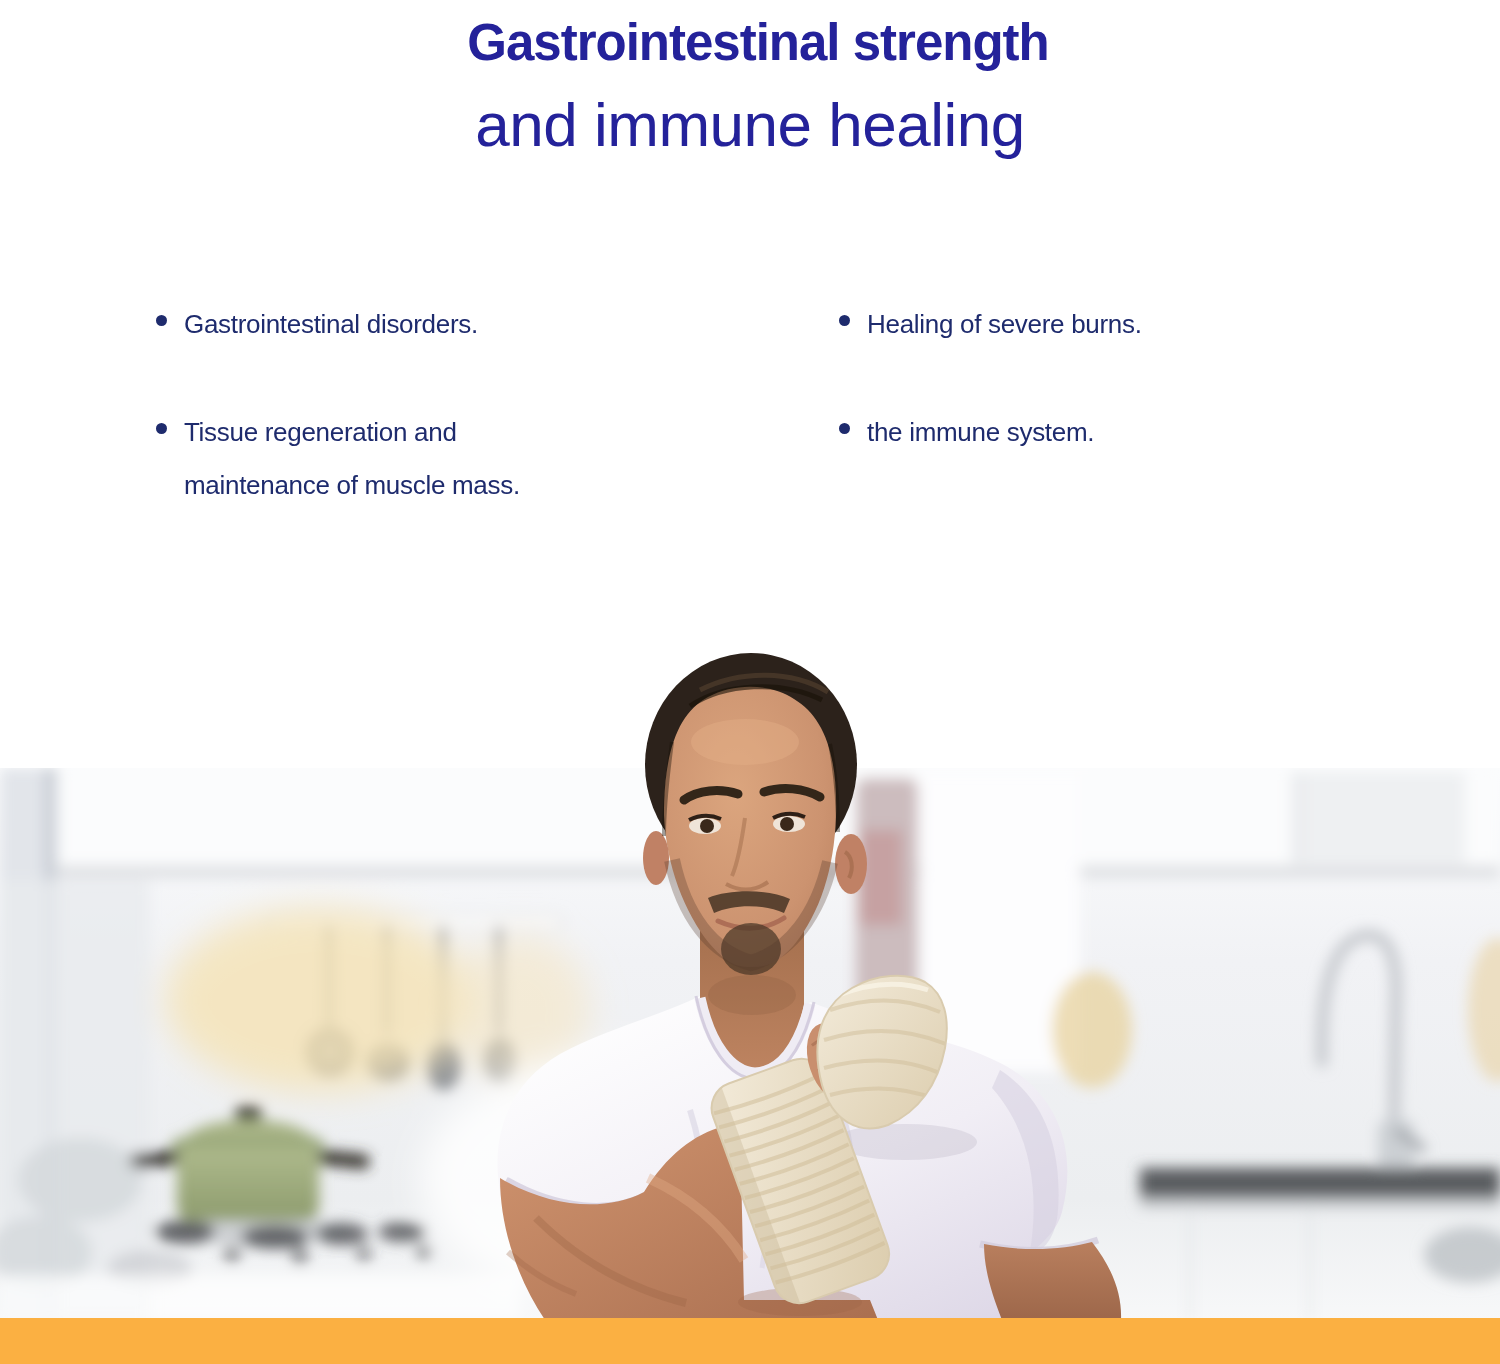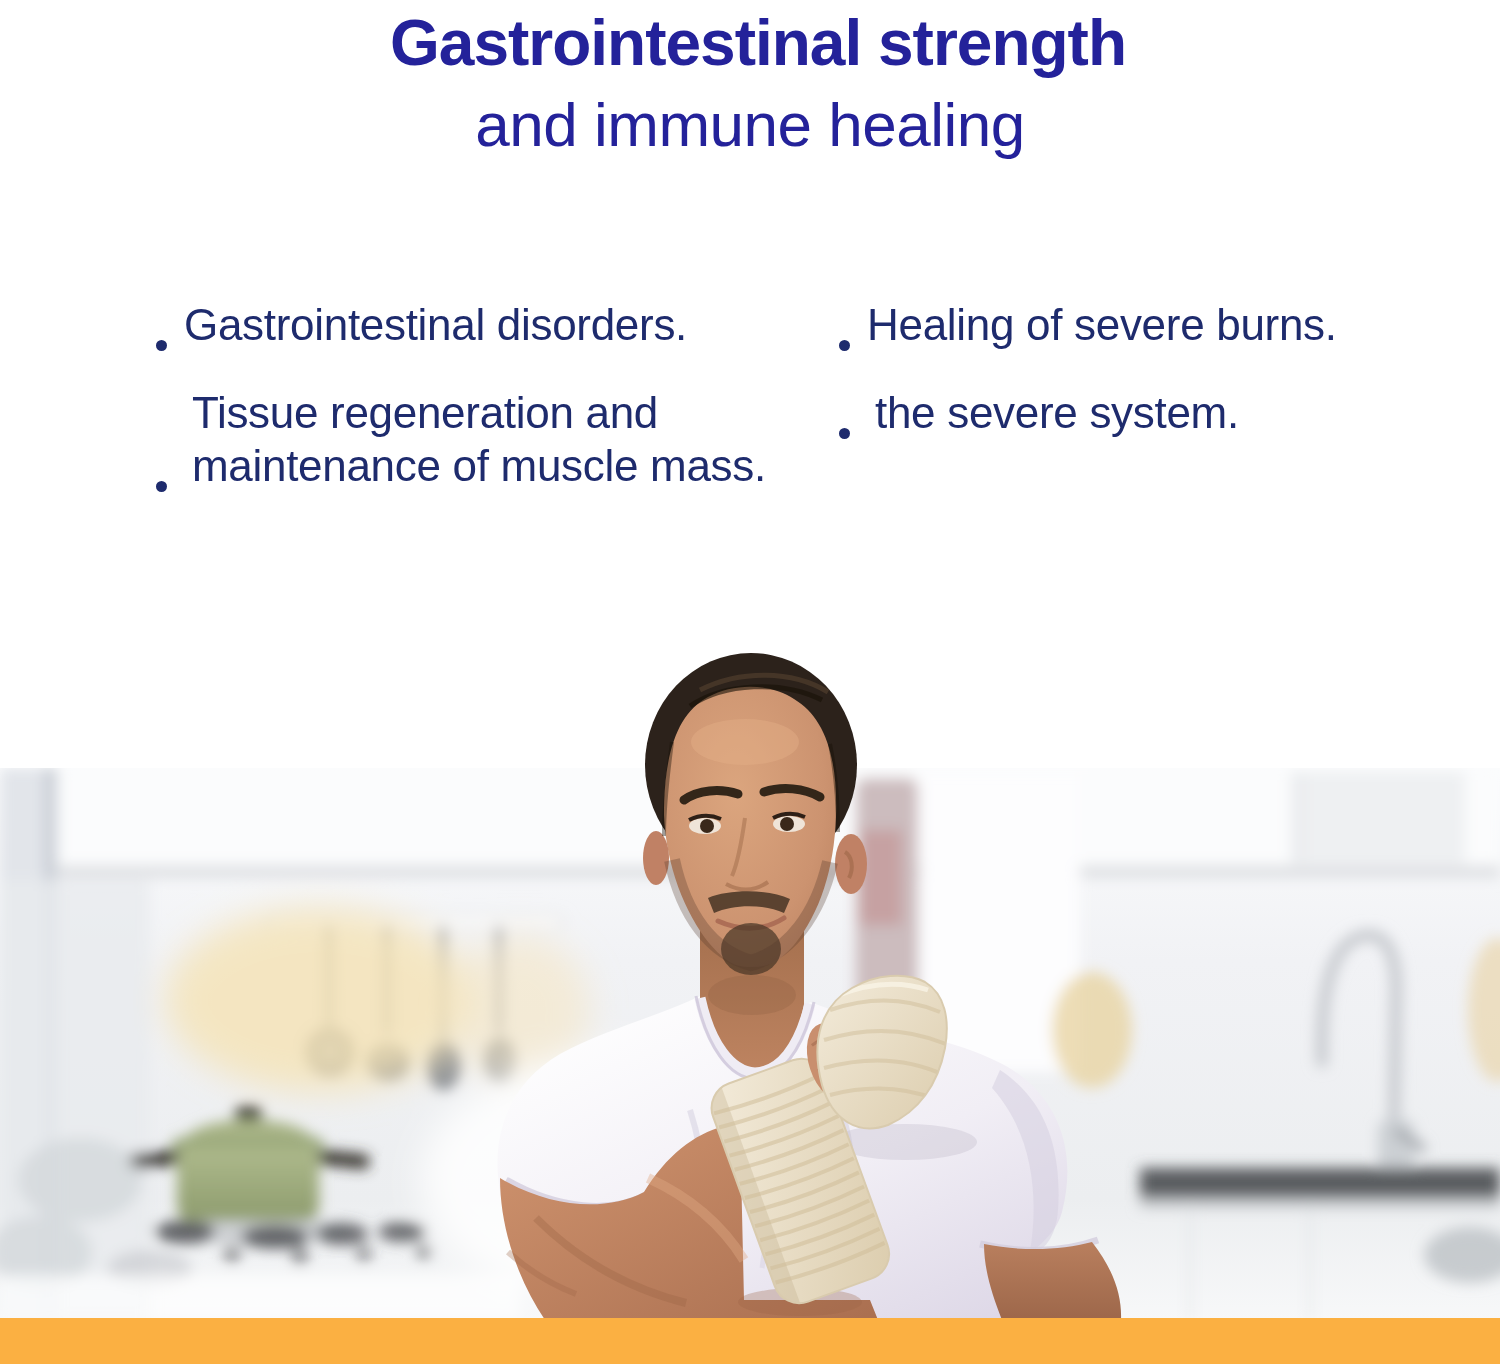--- a/index.html
+++ b/index.html
@@ -17,36 +17,36 @@
     background:var(--background);
     overflow:hidden;
     font-family:"Liberation Sans", sans-serif;
   }
   .title-block{
     position:absolute;top:2px;left:0;width:100%;
     text-align:center;color:var(--title_color);
   }
   .title-line1{
     display:block;
-    font-size:64px;font-weight:700;letter-spacing:-1px;line-height:82px;margin-left:16px;
+    font-size:51px;font-weight:700;letter-spacing:-1px;line-height:82px;margin-left:16px;
   }
   .title-line2{
     display:block;
     font-size:62px;font-weight:400;letter-spacing:-0.5px;line-height:82px;
   }
   .benefits{position:absolute;top:0;left:0;width:100%;height:620px;}
   .benefit-col{position:absolute;top:298px;width:620px;list-style:none;}
   .benefit-col.col1{left:156px;}
   .benefit-col.col2{left:839px;}
   .benefit-item{
-    display:flex;align-items:flex-end;
+    display:flex;align-items:flex-start;
     color:var(--body_color);
-    font-size:44px;line-height:53px;letter-spacing:-0.3px;
-  }
-  .benefit-item + .benefit-item{margin-top:35px;gap:8px;}
+    font-size:26px;line-height:53px;letter-spacing:-0.3px;
+  }
+  .benefit-item + .benefit-item{margin-top:55px;}
   .bullet-dot{
     flex:0 0 auto;width:11px;height:11px;border-radius:50%;
     background:var(--body_color);
     margin:17px 17px 0 0;
   }
   .benefit-text span{display:block;}
   .photo-svg{position:absolute;top:600px;left:0;width:1500px;height:764px;display:block;}
   .accent-bar{
     position:absolute;left:0;top:1318px;width:100%;height:46px;
     background:var(--accent);
@@ -83,21 +83,21 @@
       <li class="benefit-item">
         <span class="bullet-dot"></span>
         <span class="benefit-text">
           <span>Healing of severe burns.</span>
           <span></span>
         </span>
       </li>
       <li class="benefit-item">
         <span class="bullet-dot"></span>
         <span class="benefit-text">
-          <span>the severe system.</span>
+          <span>the immune system.</span>
         </span>
       </li>
     </ul>
   </div>
 
   <svg class="photo-svg" viewBox="0 600 1500 764" role="img" aria-label="man with bandaged hand in kitchen">
     <defs>
       <filter id="blurBg" x="-10%" y="-10%" width="120%" height="120%">
           <feGaussianBlur stdDeviation="7"></feGaussianBlur>
         </filter>

